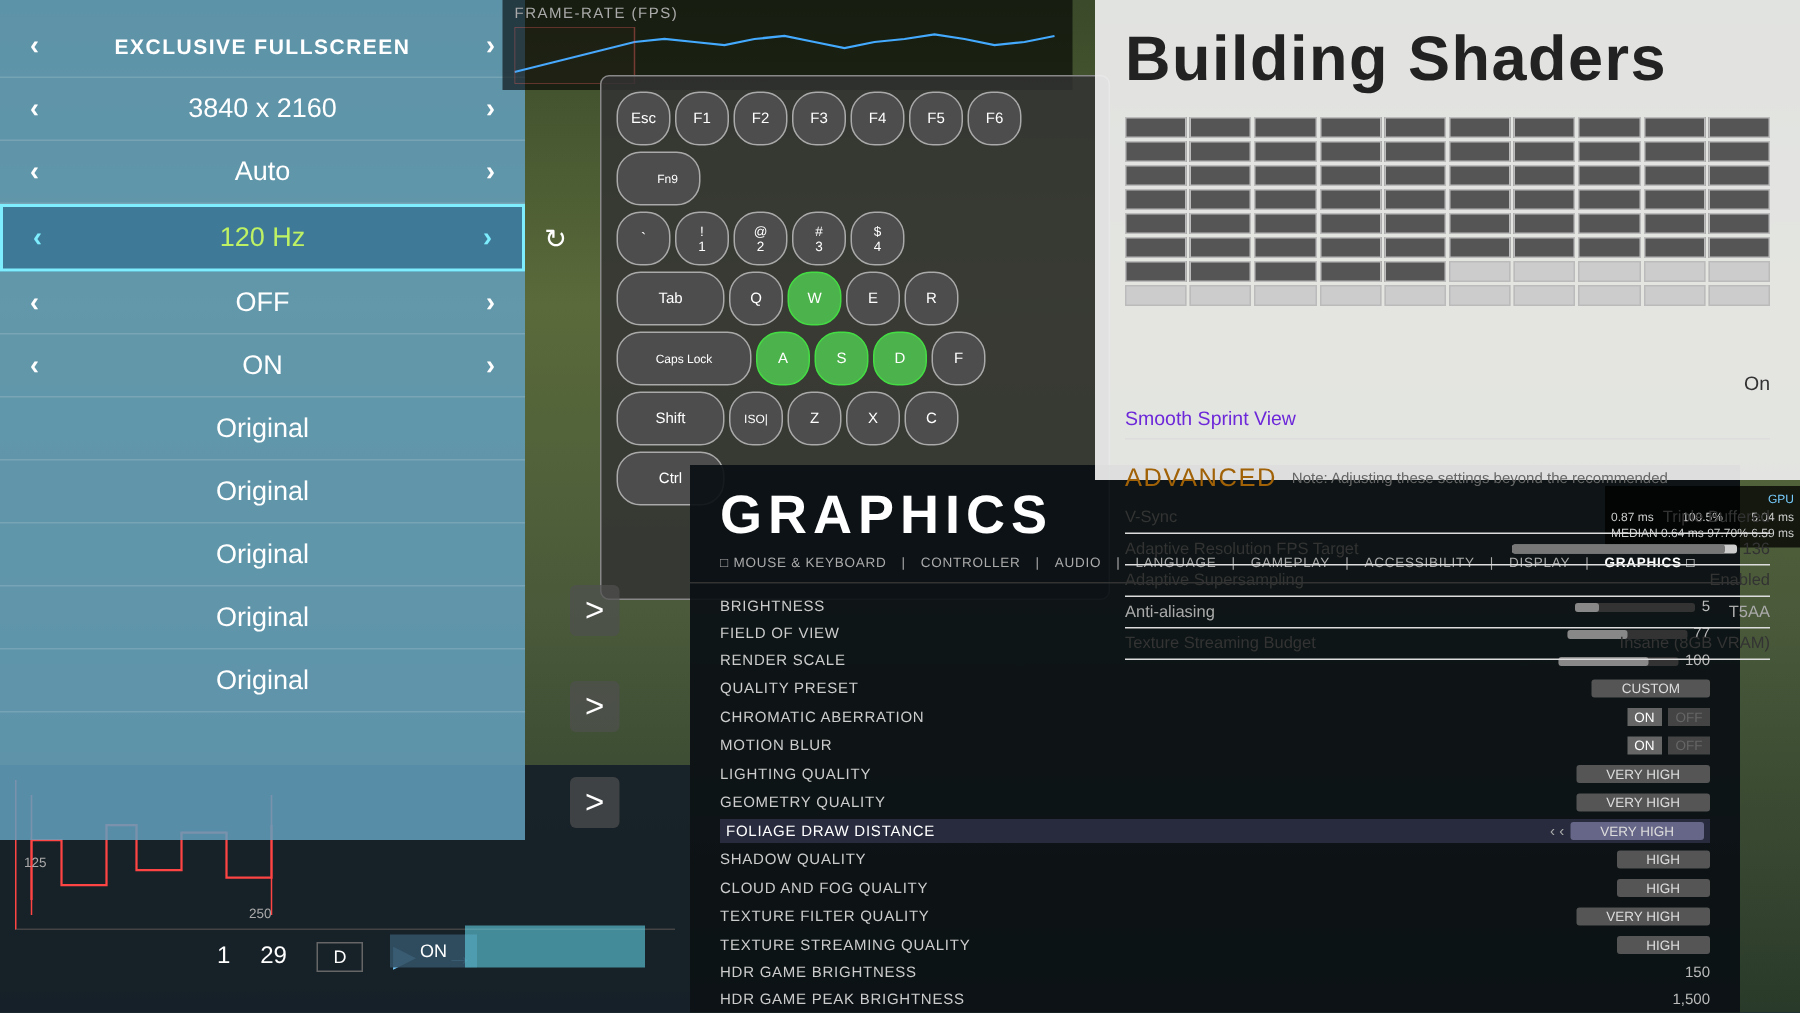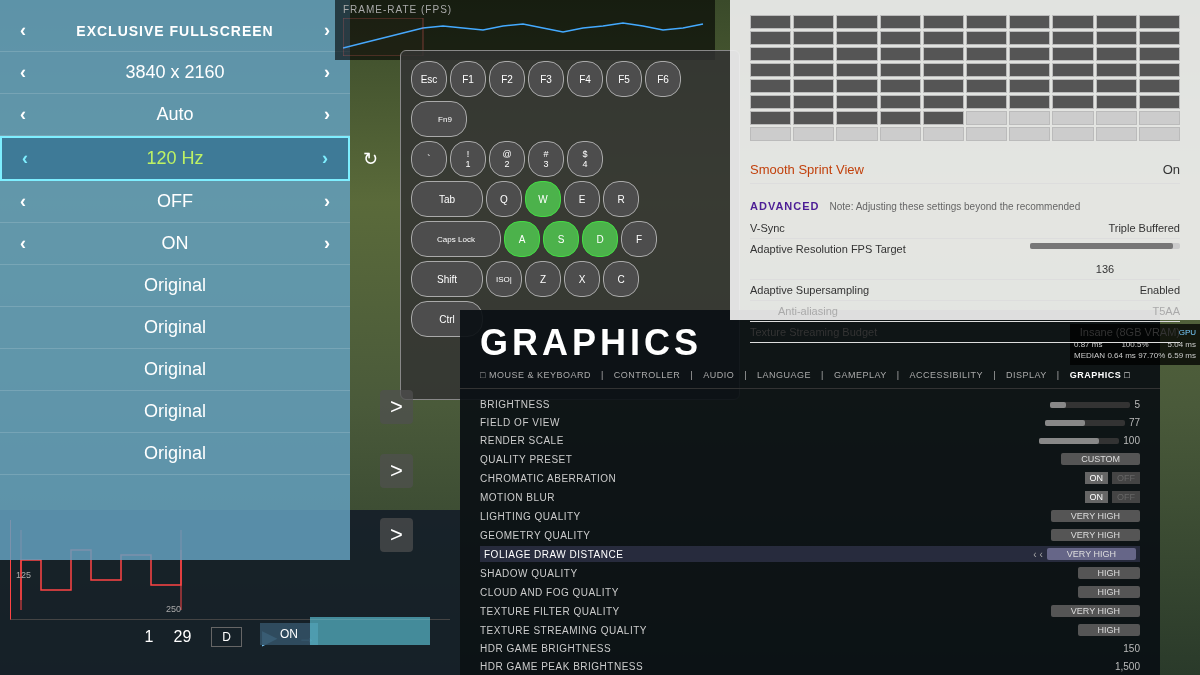--- a/index.html
+++ b/index.html
@@ -320,37 +320,38 @@
 
     .setting-item {
       display: flex;
       justify-content: space-between;
       align-items: center;
       padding: 6px 0;
       border-bottom: 1px solid #ddd;
     }
 
     .setting-item-name {
-      color: #c2410c;
+      color: #6d28d9;
       font-size: 13px;
+      margin-top: 46px;
     }
 
     .setting-item-value {
       color: #333;
       font-size: 13px;
     }
 
     .advanced-section {
       margin-top: 10px;
     }
 
     .advanced-label {
-      font-size: 11px;
-      font-weight: 700;
-      color: #4c1d95;
+      font-size: 17px;
+      font-weight: 400;
+      color: #a16207;
       letter-spacing: 1px;
     }
 
     .advanced-note {
       font-size: 10px;
       color: #666;
       margin-left: 10px;
     }
 
     .adv-row {
@@ -367,22 +368,21 @@
     }
 
     .adv-value {
       color: #333;
       font-size: 11px;
     }
 
     .adv-slider-row {
       display: flex;
       align-items: center;
-      gap: 14px;
-      flex-direction: column;
+      gap: 4px;
     }
 
     .adv-slider {
       width: 150px;
       height: 6px;
       background: #ccc;
       border-radius: 2px;
     }
 
     .adv-slider-fill {
@@ -758,20 +758,21 @@
     </div>
 
     <div class="gs-row">
       <span class="gs-name">HDR GAME PEAK BRIGHTNESS</span>
       <span class="gs-value">1,500</span>
     </div>
   </div>
 </div>
 
 <div class="shaders-panel">
+  <div class="shaders-title">Building Shaders</div>
 
   <div class="shaders-grid" id="shaders-grid">
       <div class="shader-block filled"></div>
       <div class="shader-block filled"></div>
       <div class="shader-block filled"></div>
       <div class="shader-block filled"></div>
       <div class="shader-block filled"></div>
       <div class="shader-block filled"></div>
       <div class="shader-block filled"></div>
       <div class="shader-block filled"></div>
@@ -874,21 +875,21 @@
         <span class="adv-value">136</span>
       </div>
     </div>
 
     <div class="adv-row">
       <span class="adv-name">Adaptive Supersampling</span>
       <span class="adv-value">Enabled</span>
     </div>
 
     <div class="adv-row">
-      <span class="adv-name" style="color:#aaa;margin-left:28px;">Anti-aliasing</span>
+      <span class="adv-name" style="color:#aaa;">Anti-aliasing</span>
       <span class="adv-value" style="color:#aaa;">T5AA</span>
     </div>
 
     <div class="adv-row">
       <span class="adv-name">Texture Streaming Budget</span>
       <span class="adv-value">Insane (8GB VRAM)</span>
     </div>
   </div>
 </div>
 

